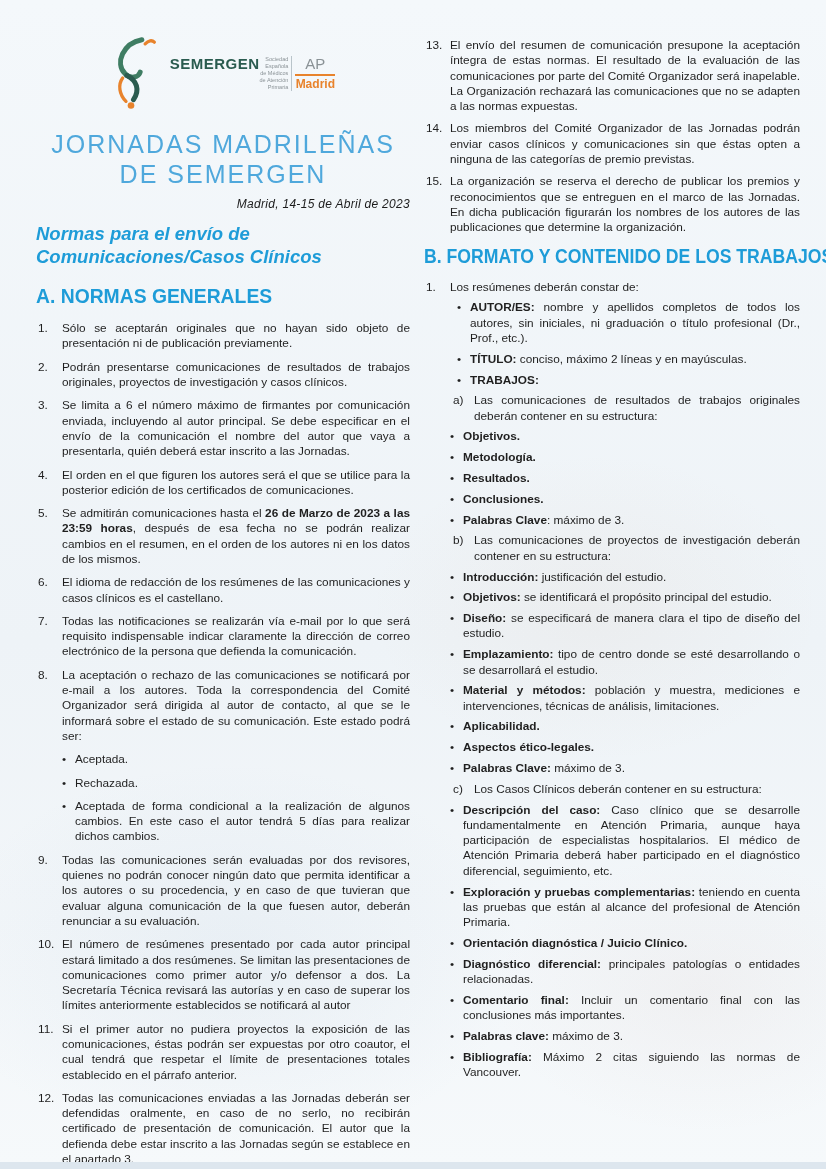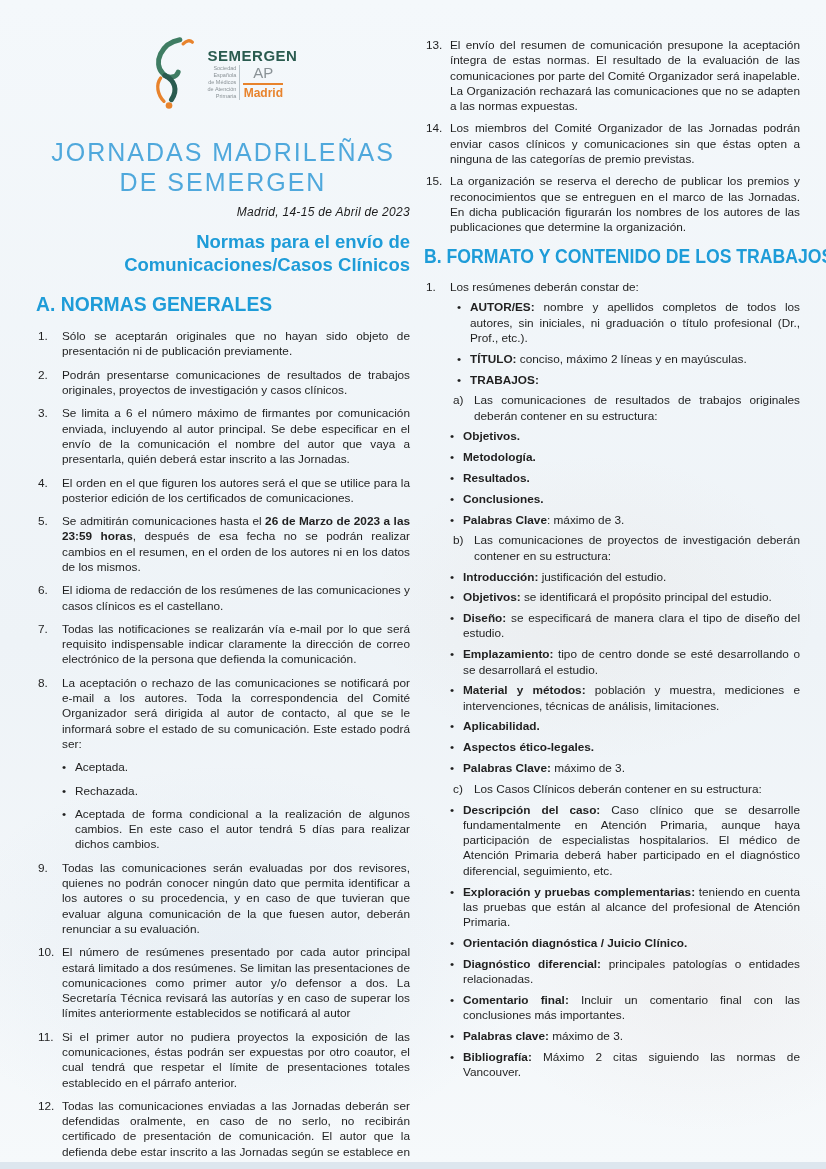--- a/index.html
+++ b/index.html
@@ -16,36 +16,36 @@
       radial-gradient(ellipse 300px 200px at 85% 85%, rgba(190,150,140,.07), transparent 70%),
       linear-gradient(#f4f8fb, #eef3f7 55%, #f6f9fb);
   }
   .footer-bar{position:absolute;left:0;bottom:0;width:826px;height:7px;background:var(--footer-bar);}
   .col-left{position:absolute;left:36px;top:30px;width:374px;}
   .col-right{position:absolute;left:424px;top:38px;width:376px;}
 
   
   .logo-row{height:86px;display:flex;justify-content:center;align-items:center;gap:9px;}
   .logo-mark{width:50px;height:80px;}
-  .logo-text{display:flex;flex-direction:column;}
+  .logo-text{display:flex;flex-direction:row;}
   .brand{font-size:15px;font-weight:bold;letter-spacing:.5px;color:var(--brand-green);}
   .logo-sub{display:flex;align-items:stretch;margin-top:1px;}
   .tagline{font-size:5.5px;line-height:7px;color:#8a9296;text-align:right;padding-right:3px;}
   .vdiv{width:1px;background:#b9c4ca;}
   .ap-wrap{padding-left:3px;display:flex;flex-direction:column;justify-content:flex-start;align-items:center;}
   .ap{font-size:15px;color:#8a9296;line-height:16px;}
   .ap-line{width:40px;height:2px;background:var(--brand-orange);margin:2px 0 1px;}
   .madrid{font-size:12px;font-weight:bold;color:var(--brand-orange);}
 
   
-  .main-title{margin-top:22px;text-align:center;color:var(--title-blue);
+  .main-title{margin-top:14px;text-align:center;color:var(--title-blue);
     font-size:25px;letter-spacing:2px;line-height:1.18;}
   .event-date{margin-top:8px;text-align:right;font-size:12px;color:#1c1c1c;letter-spacing:.3px;font-style:italic;}
-  .notice-title{margin-top:12px;text-align:right;font-size:18.5px;font-weight:bold;
-    color:var(--accent-blue);line-height:1.22;}
+  .notice-title{margin-top:12px;text-align:left;font-size:18.5px;font-weight:bold;
+    color:var(--accent-blue);line-height:1.22;font-style:italic;}
 
   .section-heading{color:var(--accent-blue);font-weight:bold;font-size:21px;
     white-space:nowrap;transform-origin:left center;}
   .col-left .section-heading{margin:16px 0 13px;transform:scaleX(.92);}
   .col-right .section-heading{margin:8px 0 12px;transform:scaleX(.84);}
 
   
   .list{font-size:11.8px;line-height:15.3px;color:var(--body-text);}
   .block{position:relative;margin-bottom:8px;text-align:justify;}
   .intro-list .block{margin-bottom:7px;}

